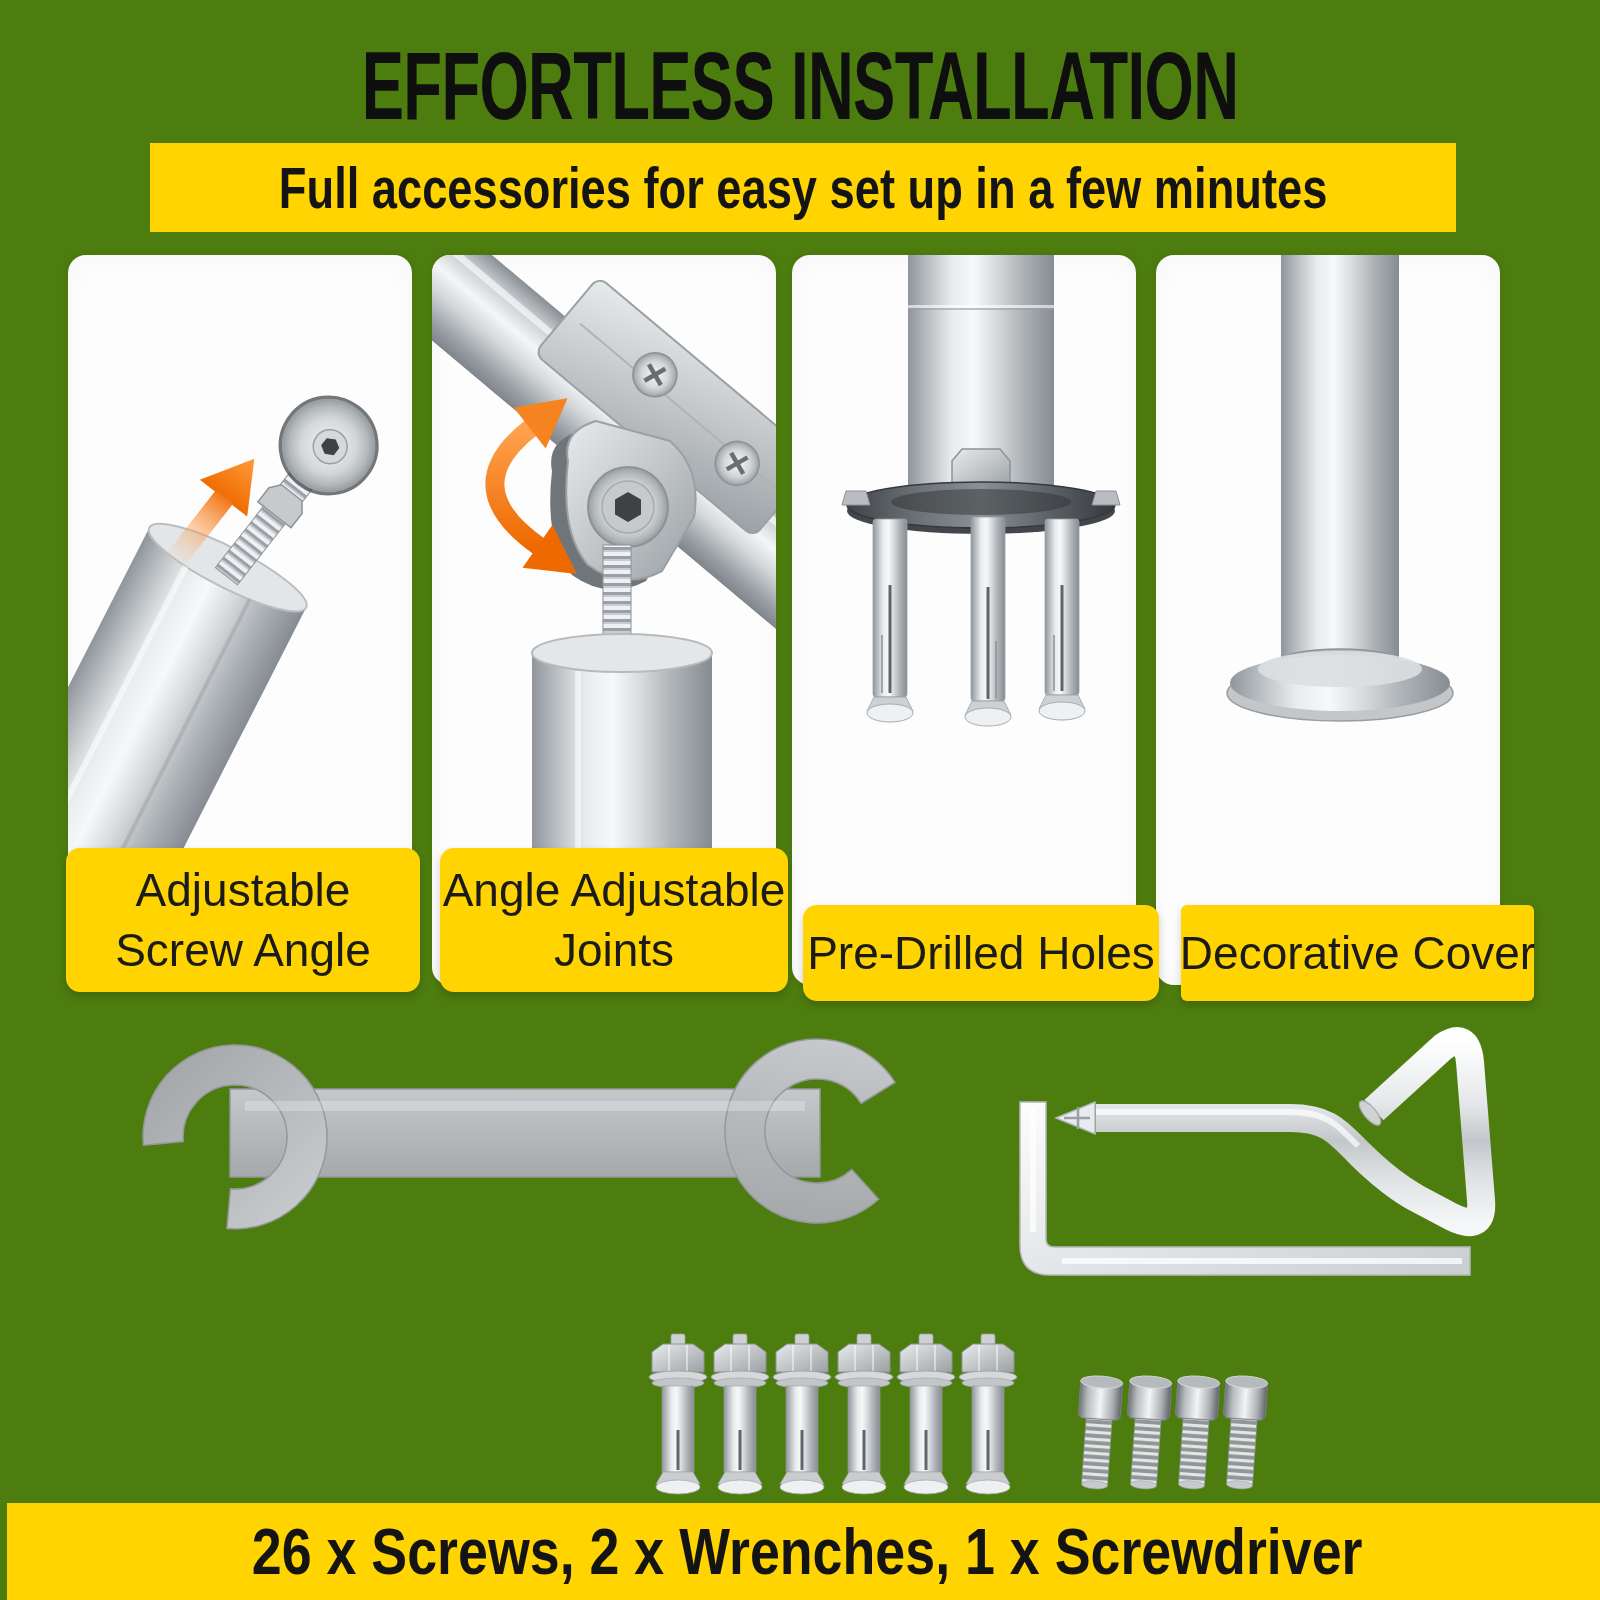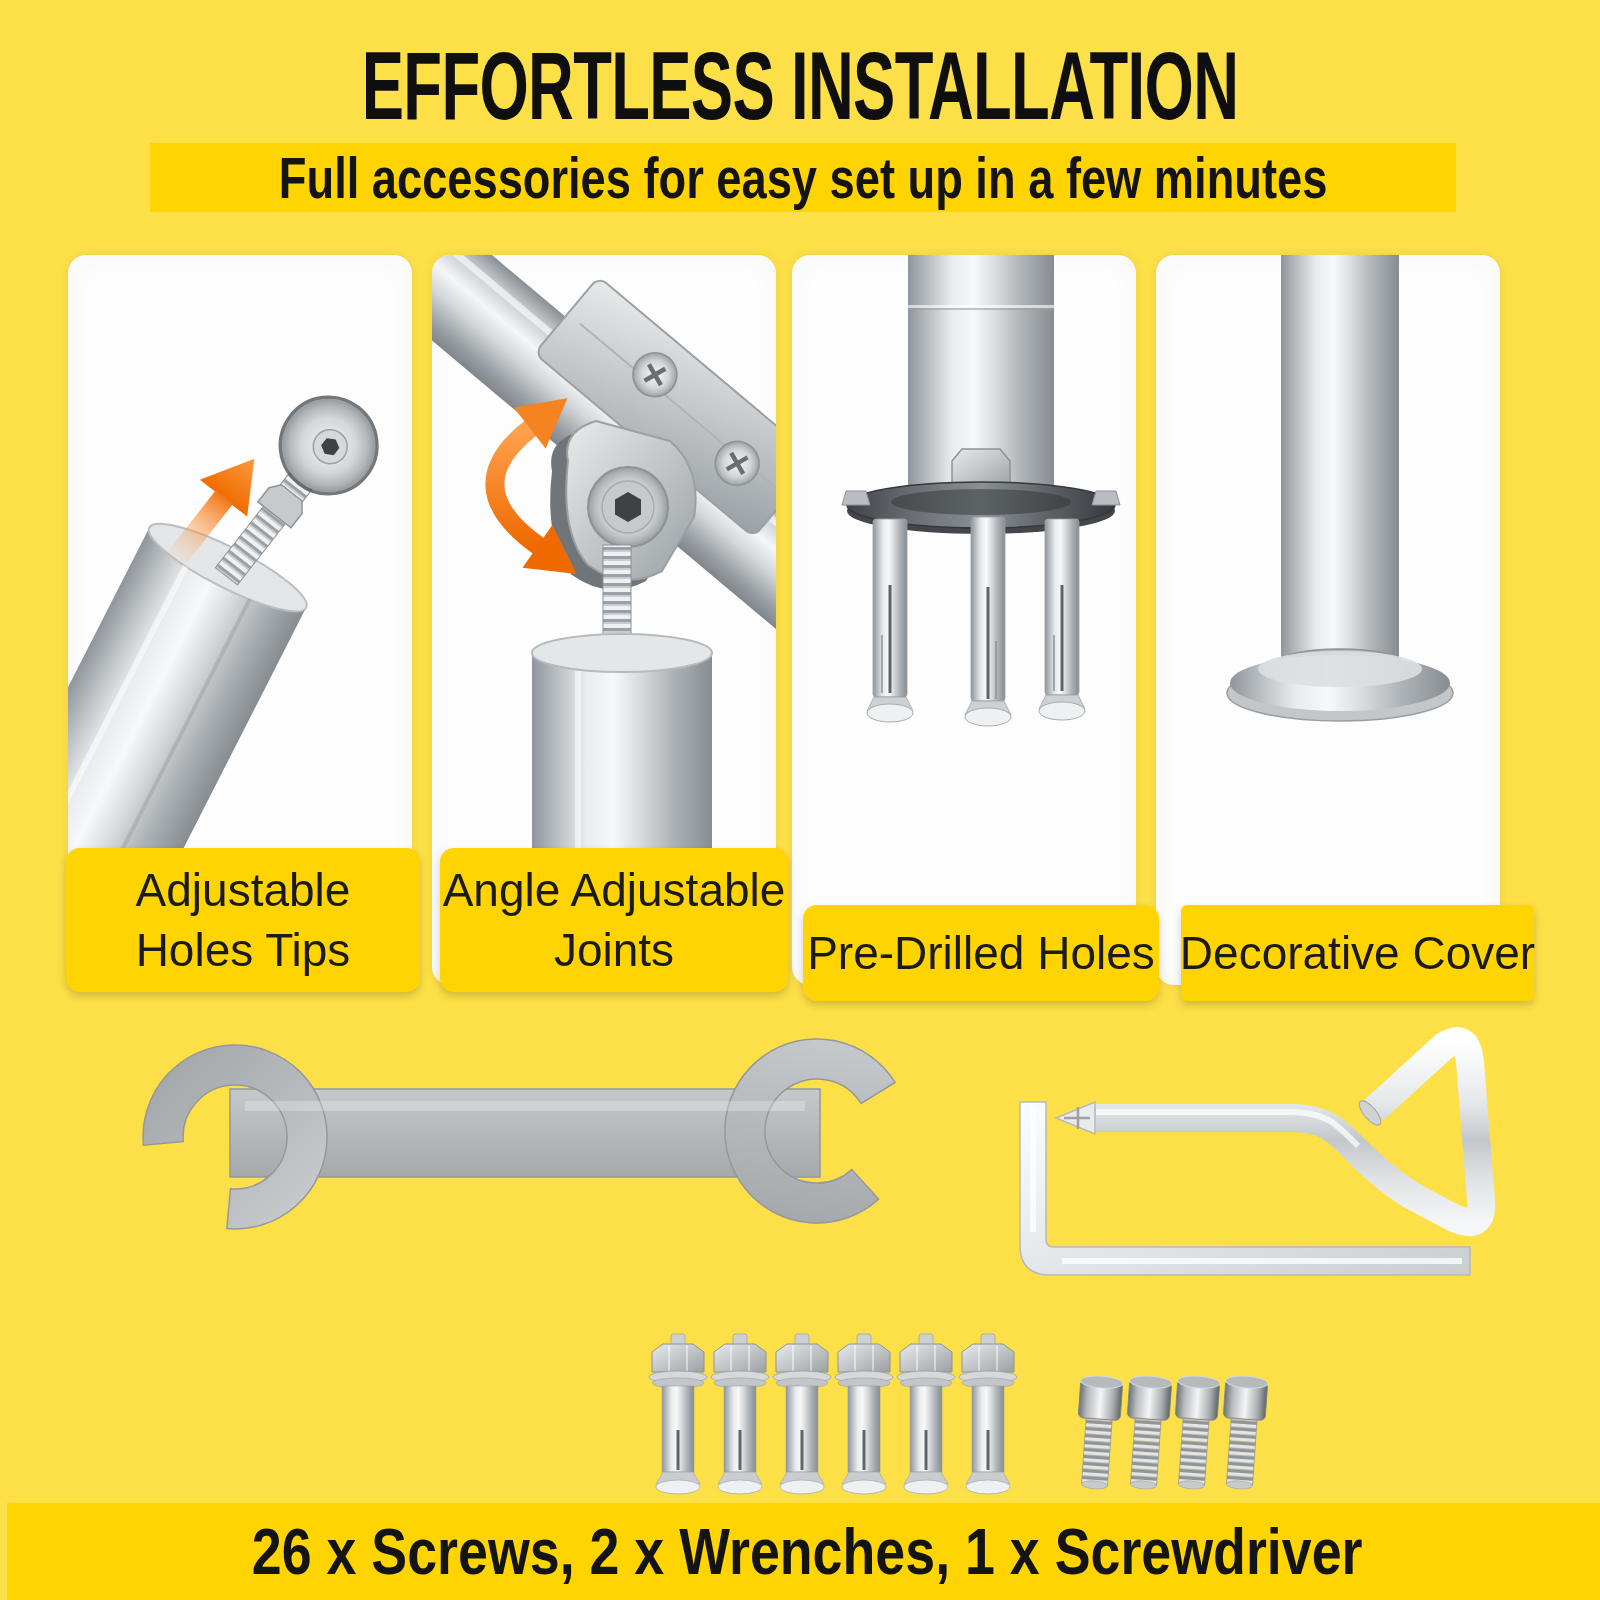--- a/index.html
+++ b/index.html
@@ -1,25 +1,25 @@
 <!DOCTYPE html>
 <html><head>
 <meta charset="utf-8">
 <style>
   html,body{margin:0;padding:0;background:#ffffff;}
-  #canvas{position:relative;width:1600px;height:1600px;background:#fde047;overflow:hidden;
+  #canvas{position:relative;width:1600px;height:1600px;background:#4d7c0f;overflow:hidden;
           font-family:"Liberation Sans","DejaVu Sans",sans-serif;}
 
   
   .title{position:absolute;left:0;top:38px;width:1600px;height:96px;
          display:flex;align-items:center;justify-content:center;}
   .title .cond{font-size:96px;font-weight:700;color:#0f0f0f;letter-spacing:-1px;
                transform:scaleX(0.66);transform-origin:center;white-space:nowrap;line-height:1;}
   .banner{position:absolute;background:#FFD400;display:flex;align-items:center;justify-content:center;}
-  .banner-top{left:150px;top:143px;width:1306px;height:69px;}
+  .banner-top{left:150px;top:143px;width:1306px;height:89px;}
   .banner-top .cond{font-size:58px;font-weight:700;color:#141414;
                     transform:scaleX(0.78);transform-origin:center;white-space:nowrap;}
   .banner-bottom{left:7px;top:1503px;width:1600px;height:97px;}
   .banner-bottom .cond{font-size:64px;font-weight:700;color:#141414;
                        transform:scaleX(0.84);transform-origin:center;white-space:nowrap;}
 
   
   .panel{position:absolute;top:255px;width:344px;height:730px;margin:0;background:#fdfdfd;
          border-radius:18px;overflow:hidden;box-shadow:0 0 9px rgba(0,0,0,0.08), inset 0 0 30px rgba(0,0,0,0.03);}
   .p1{left:68px;} .p2{left:432px;} .p3{left:792px;} .p4{left:1156px;}
@@ -253,21 +253,21 @@
         <ellipse cx="184" cy="408" rx="62" ry="14" fill="#b5b9bc" stroke="#8d9296" stroke-width="1.5"></ellipse>
         <ellipse cx="184" cy="438" rx="113" ry="28" fill="#c3c7ca" stroke="#989da1" stroke-width="1.5"></ellipse>
         <ellipse cx="184" cy="428" rx="110" ry="28" fill="url(#gradCyl)"></ellipse>
         <ellipse cx="184" cy="414" rx="82" ry="18" fill="#dcdfe1" opacity="0.9"></ellipse>
       </g>
     </svg>
   </figure>
 
   <div class="label two l1">
     <span>Adjustable</span>
-    <span>Holes Tips</span>
+    <span>Screw Angle</span>
   </div>
   <div class="label two l2">
     <span>Angle Adjustable</span>
     <span>Joints</span>
   </div>
   <div class="label one l3">
     <span>Pre-Drilled Holes</span>
   </div>
   <div class="label one l4">
     <span>Decorative Cover</span>

